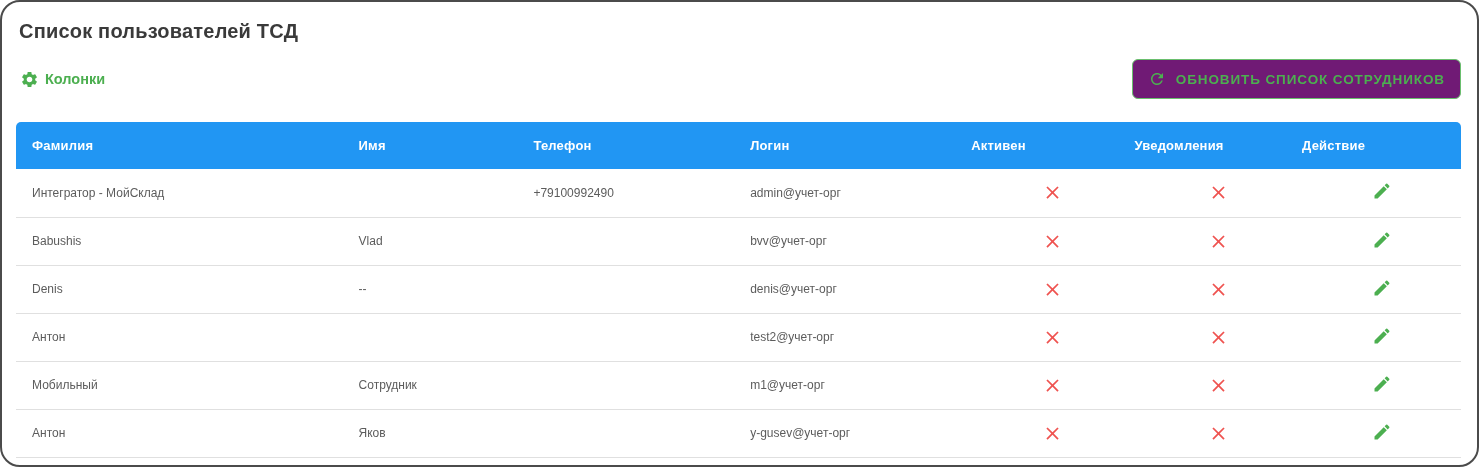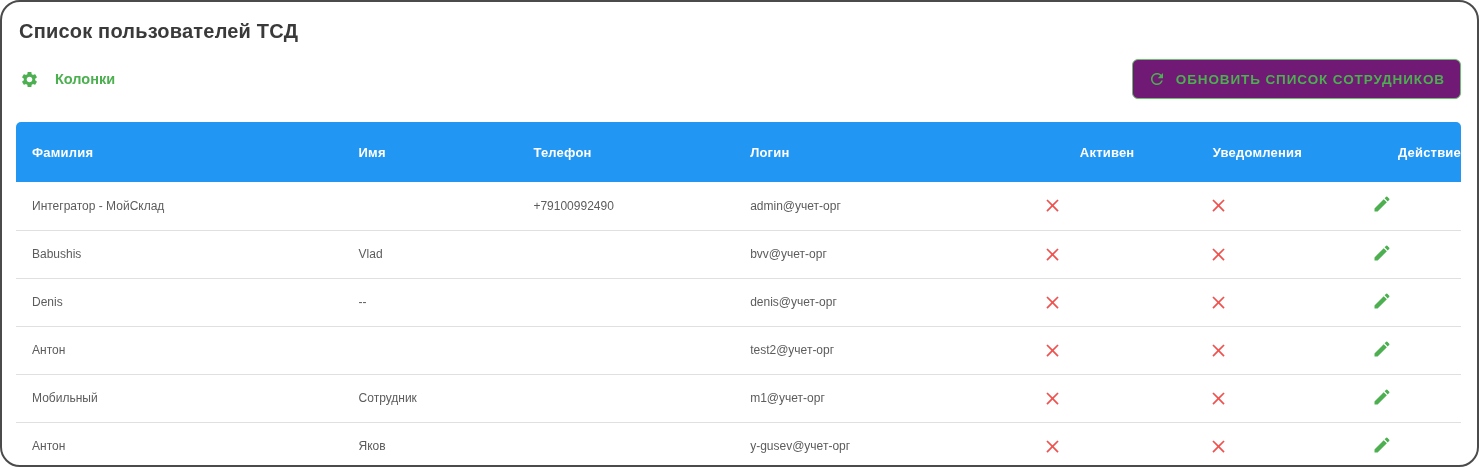--- a/index.html
+++ b/index.html
@@ -28,21 +28,21 @@
   .toolbar {
     margin-top: 16px;
     display: flex;
     align-items: center;
     justify-content: space-between;
     height: 40px;
   }
   .columns-btn {
     display: inline-flex;
     align-items: center;
-    gap: 16px;
+    gap: 6px;
     background: none;
     border: none;
     cursor: pointer;
     color: #4CAF50;
     font-family: inherit;
     font-size: 14.5px;
     font-weight: 700;
     padding: 2px 4px;
   }
   .columns-btn svg { display: block; }
@@ -67,28 +67,28 @@
     margin-top: 23px;
     width: 1445px;
     border-collapse: collapse;
     table-layout: fixed;
   }
   .user-table thead th {
     background: #2196F3;
     color: #ffffff;
     font-size: 13px;
     font-weight: 700;
-    height: 60px;
+    height: 47px;
     text-align: left;
     padding: 0 0 0 16px;
     letter-spacing: 0.2px;
   }
   .user-table thead th:first-child { border-top-left-radius: 5px; }
   .user-table thead th:last-child  { border-top-right-radius: 5px; margin-top: 8px; }
-  .user-table thead th.center { text-align: right; padding: 0; }
+  .user-table thead th.center { text-align: left; padding: 0; }
   .user-table tbody td {
     height: 48px;
     border-bottom: 1px solid #e0e0e0;
     font-size: 12px;
     color: #5c5c5c;
     padding: 0 0 0 16px;
     text-align: left;
     vertical-align: middle;
     white-space: nowrap;
     overflow: hidden;

